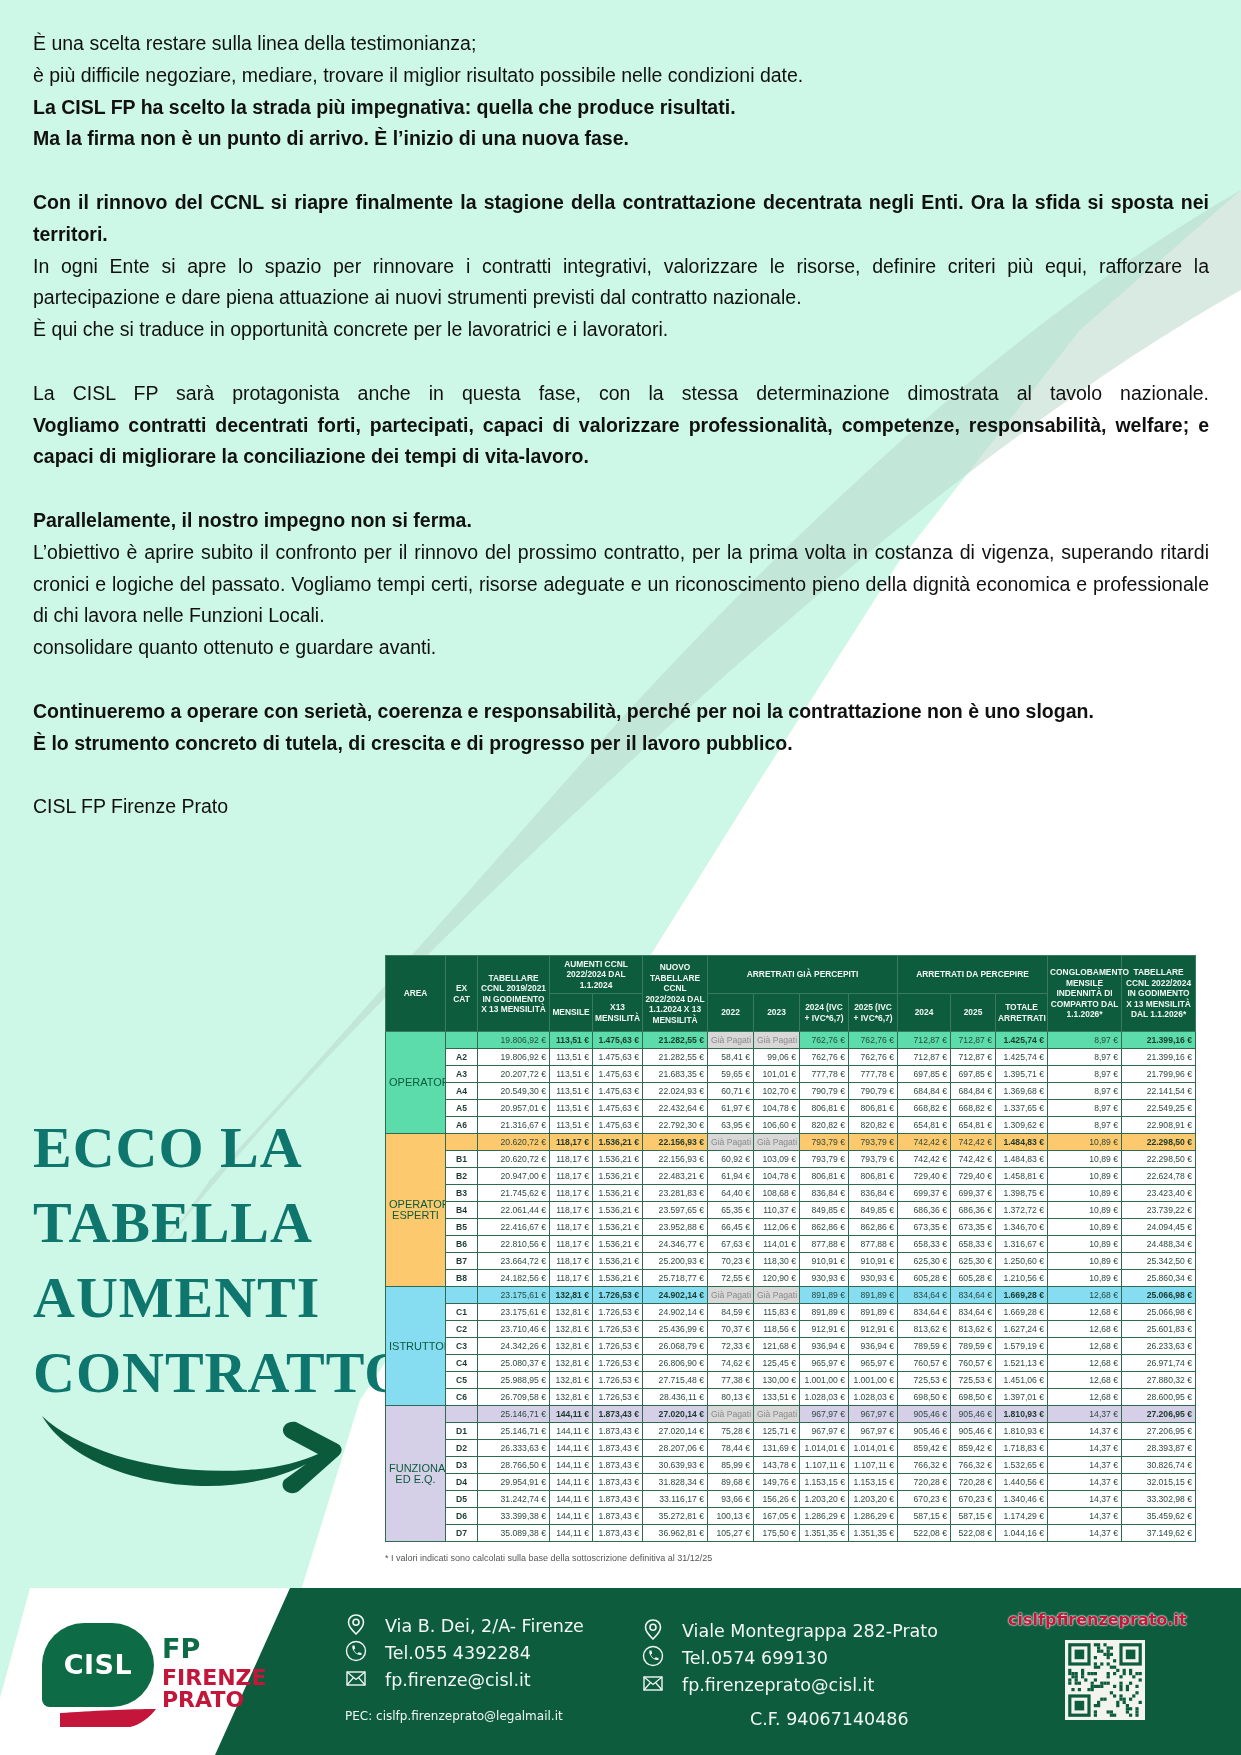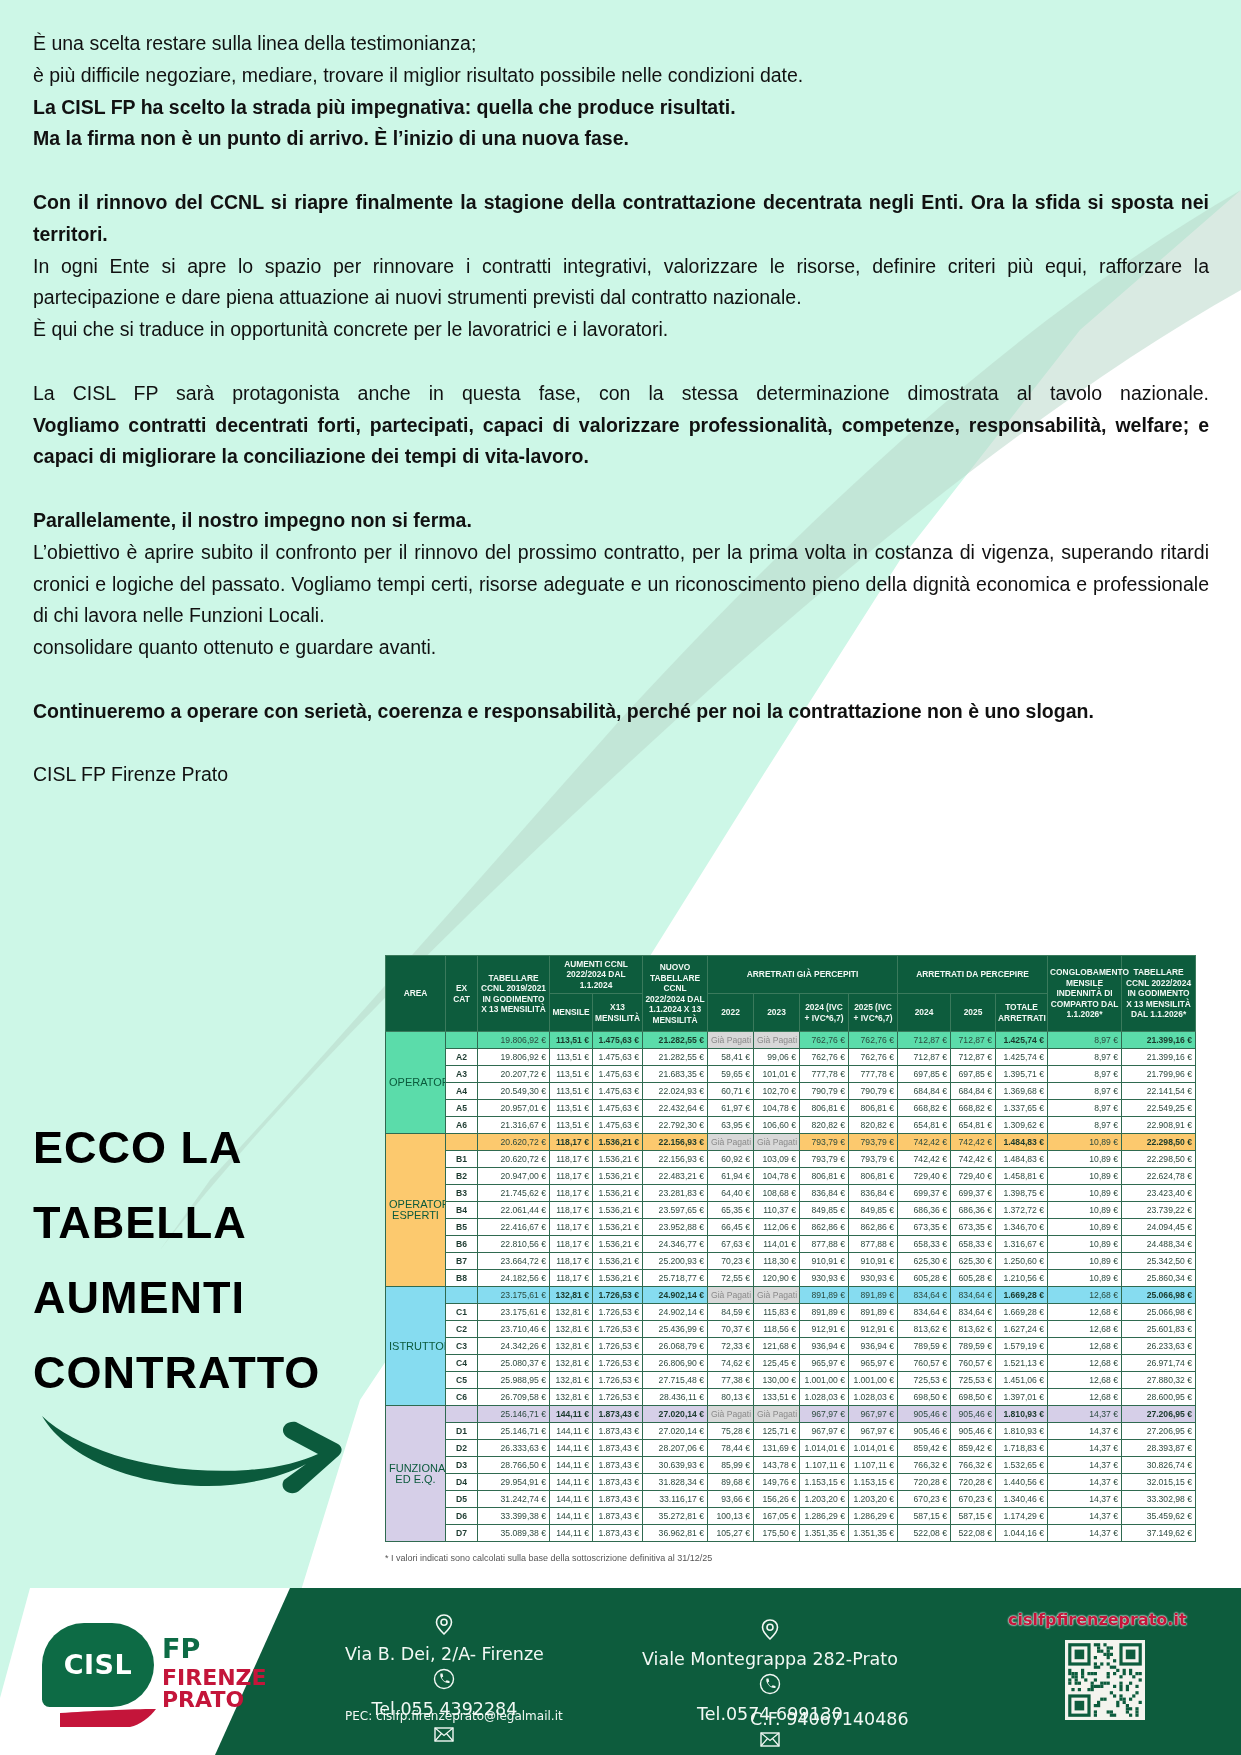--- a/index.html
+++ b/index.html
@@ -16,22 +16,22 @@
     font-family: "Liberation Sans Narrow", "Liberation Sans", sans-serif;
     font-size: 19.5px; line-height: 31.8px; text-align: justify; color: #111;
   }
   .text-block p { margin: 0; }
   .text-block p.b { font-weight: bold; }
   .text-block .gap { height: 31.8px; }
   .text-block p.just { text-align: justify; text-align-last: justify; }
 
   .headline {
     position: absolute; left: 33px; top: 1110px; z-index: 2;
-    font-family: Liberation Sans, sans-serif; font-weight: bold;
-    color: #000000; font-size: 45px; line-height: 75px; letter-spacing: 1px;
+    font-family: Liberation Serif, serif; font-weight: bold;
+    color: #0f766e; font-size: 58px; line-height: 75px; letter-spacing: 1px;
   }
   .arrow { position: absolute; left: 38px; top: 1410px; width: 305px; height: 90px; z-index: 2; }
 
   .table-wrap { position: absolute; left: 385px; top: 955px; width: 810px; z-index: 2; }
   table.aumenti {
     border-collapse: collapse; width: 100%;
     font-family: "Liberation Sans Narrow", "Liberation Sans", sans-serif;
     font-size: 8.6px; color: #2b4a3e; table-layout: fixed;
   }
   table.aumenti th {
@@ -60,21 +60,21 @@
     position: absolute; left: 0; top: 0; width: 112px; height: 84px; background: #0d6b45;
     border-radius: 56px 56px 56px 10px; color: #fff;
     font-family: "DejaVu Sans", sans-serif; font-weight: bold; font-size: 27px; line-height: 84px;
     text-align: center; letter-spacing: 0.5px;
   }
   .logo-red { position: absolute; left: 18px; top: 86px; width: 96px; height: 18px; }
   .logo-fp { position: absolute; left: 120px; top: 12px; font-family: "DejaVu Sans", sans-serif; font-weight: bold; color: #0d6b45; font-size: 27px; line-height: 28px; }
   .logo-city { position: absolute; left: 120px; top: 44px; font-family: "DejaVu Sans", sans-serif; font-weight: bold; color: #c4153a; font-size: 22px; line-height: 22px; }
 
   .contact { position: absolute; color: #f2f8f4; font-family: "DejaVu Sans", sans-serif; font-size: 17.5px; line-height: 27px; }
-  .contact .row { display: flex; align-items: center; gap: 6px; white-space: nowrap; flex-direction: column; }
+  .contact .row { display: flex; align-items: flex-start; gap: 18px; white-space: nowrap; }
   .contact .ic { width: 22px; height: 22px; display: inline-block; }
   .c1 { left: 345px; top: 25px; }
   .c2 { left: 642px; top: 30px; }
   .pec { position: absolute; left: 345px; top: 121px; color: #f2f8f4; font-family: "DejaVu Sans", sans-serif; font-size: 12px; white-space: nowrap; }
   .cf { position: absolute; left: 750px; top: 121px; color: #f2f8f4; font-family: "DejaVu Sans", sans-serif; font-size: 17.5px; white-space: nowrap; }
   .site { position: absolute; left: 1008px; top: 22px; color: #c4153a; font-family: "DejaVu Sans", sans-serif; font-weight: bold; font-size: 16px; white-space: nowrap; text-shadow: 0 0 2px #fff, 0 0 2px #fff; }
   .qr { position: absolute; left: 1065px; top: 52px; width: 80px; height: 80px; background: #0d5c3d; }
 </style>
 </head>
 <body>
@@ -96,20 +96,21 @@
     <p class="">È qui che si traduce in opportunità concrete per le lavoratrici e i lavoratori.</p>
     <div class="gap"></div>
     <p class=" just">La CISL FP sarà protagonista anche in questa fase, con la stessa determinazione dimostrata al tavolo nazionale.</p>
     <p class="b">Vogliamo contratti decentrati forti, partecipati, capaci di valorizzare professionalità, competenze, responsabilità, welfare; e capaci di migliorare la conciliazione dei tempi di vita-lavoro.</p>
     <div class="gap"></div>
     <p class="b">Parallelamente, il nostro impegno non si ferma.</p>
     <p class="">L’obiettivo è aprire subito il confronto per il rinnovo del prossimo contratto, per la prima volta in costanza di vigenza, superando ritardi cronici e logiche del passato. Vogliamo tempi certi, risorse adeguate e un riconoscimento pieno della dignità economica e professionale di chi lavora nelle Funzioni Locali.</p>
     <p class="">consolidare quanto ottenuto e guardare avanti.</p>
     <div class="gap"></div>
     <p class="b">Continueremo a operare con serietà, coerenza e responsabilità, perché per noi la contrattazione non è uno slogan.</p>
+    <p class="b">È lo strumento concreto di tutela, di crescita e di progresso per il lavoro pubblico.</p>
     <div class="gap"></div>
     <p class="">CISL FP Firenze Prato</p>
   </div>
 
 <div class="headline">
   <div>ECCO LA</div>
   <div>TABELLA</div>
   <div>AUMENTI</div>
   <div>CONTRATTO</div>
 </div>

